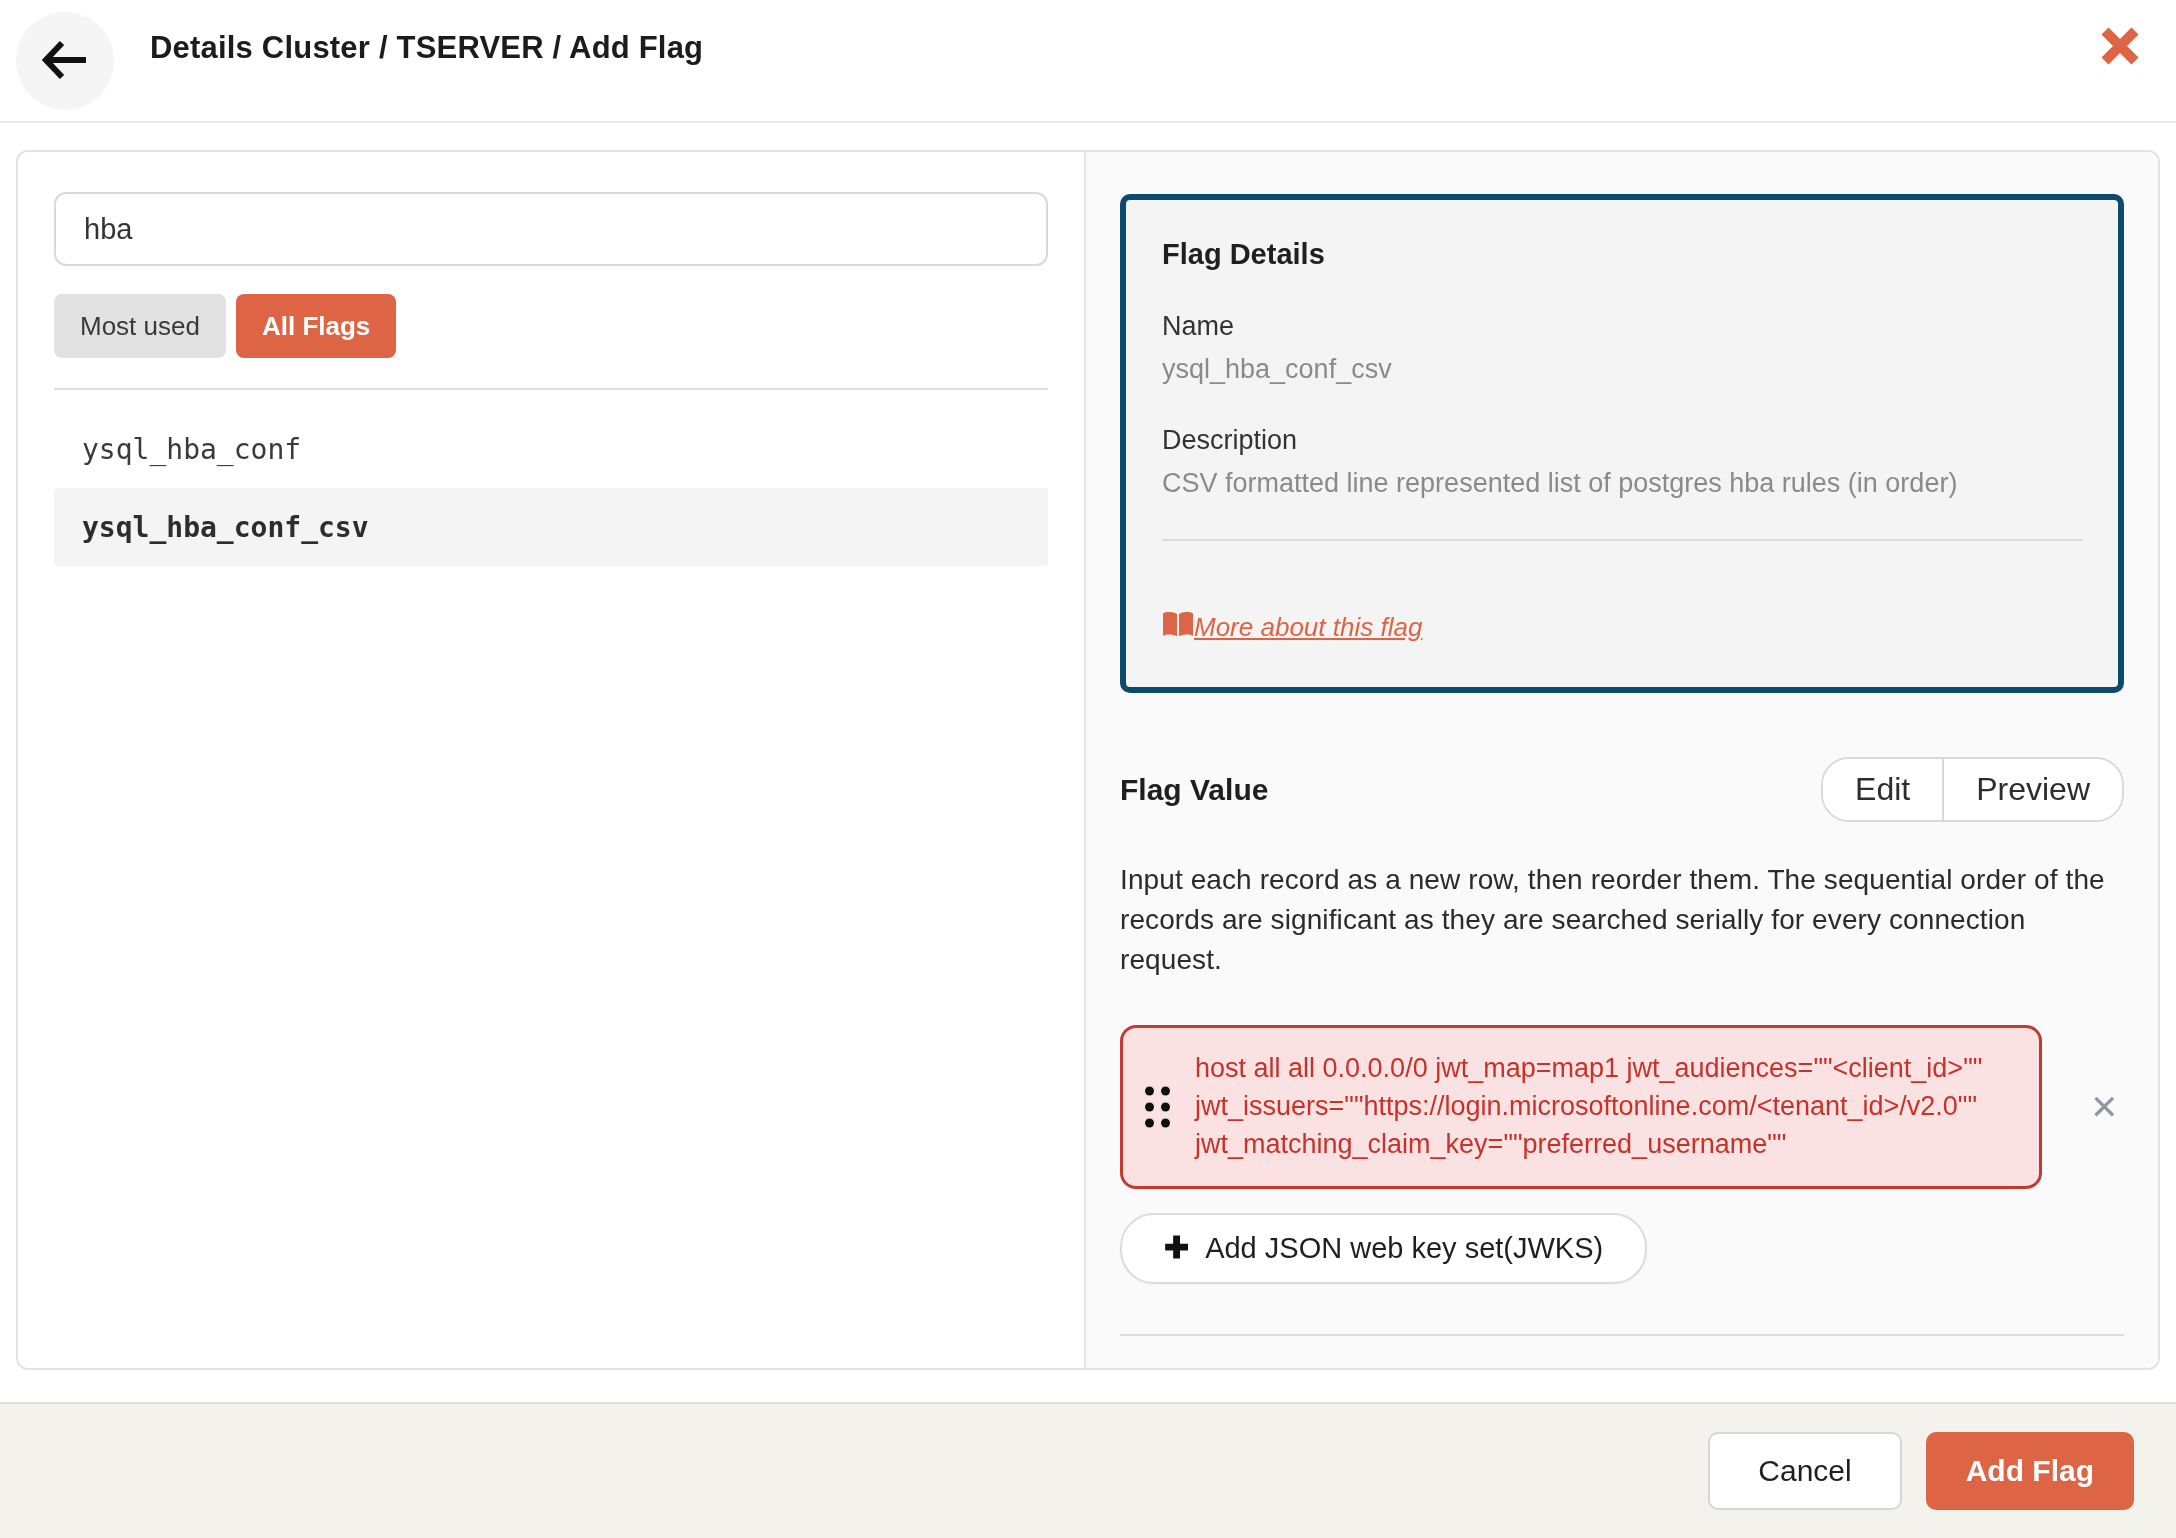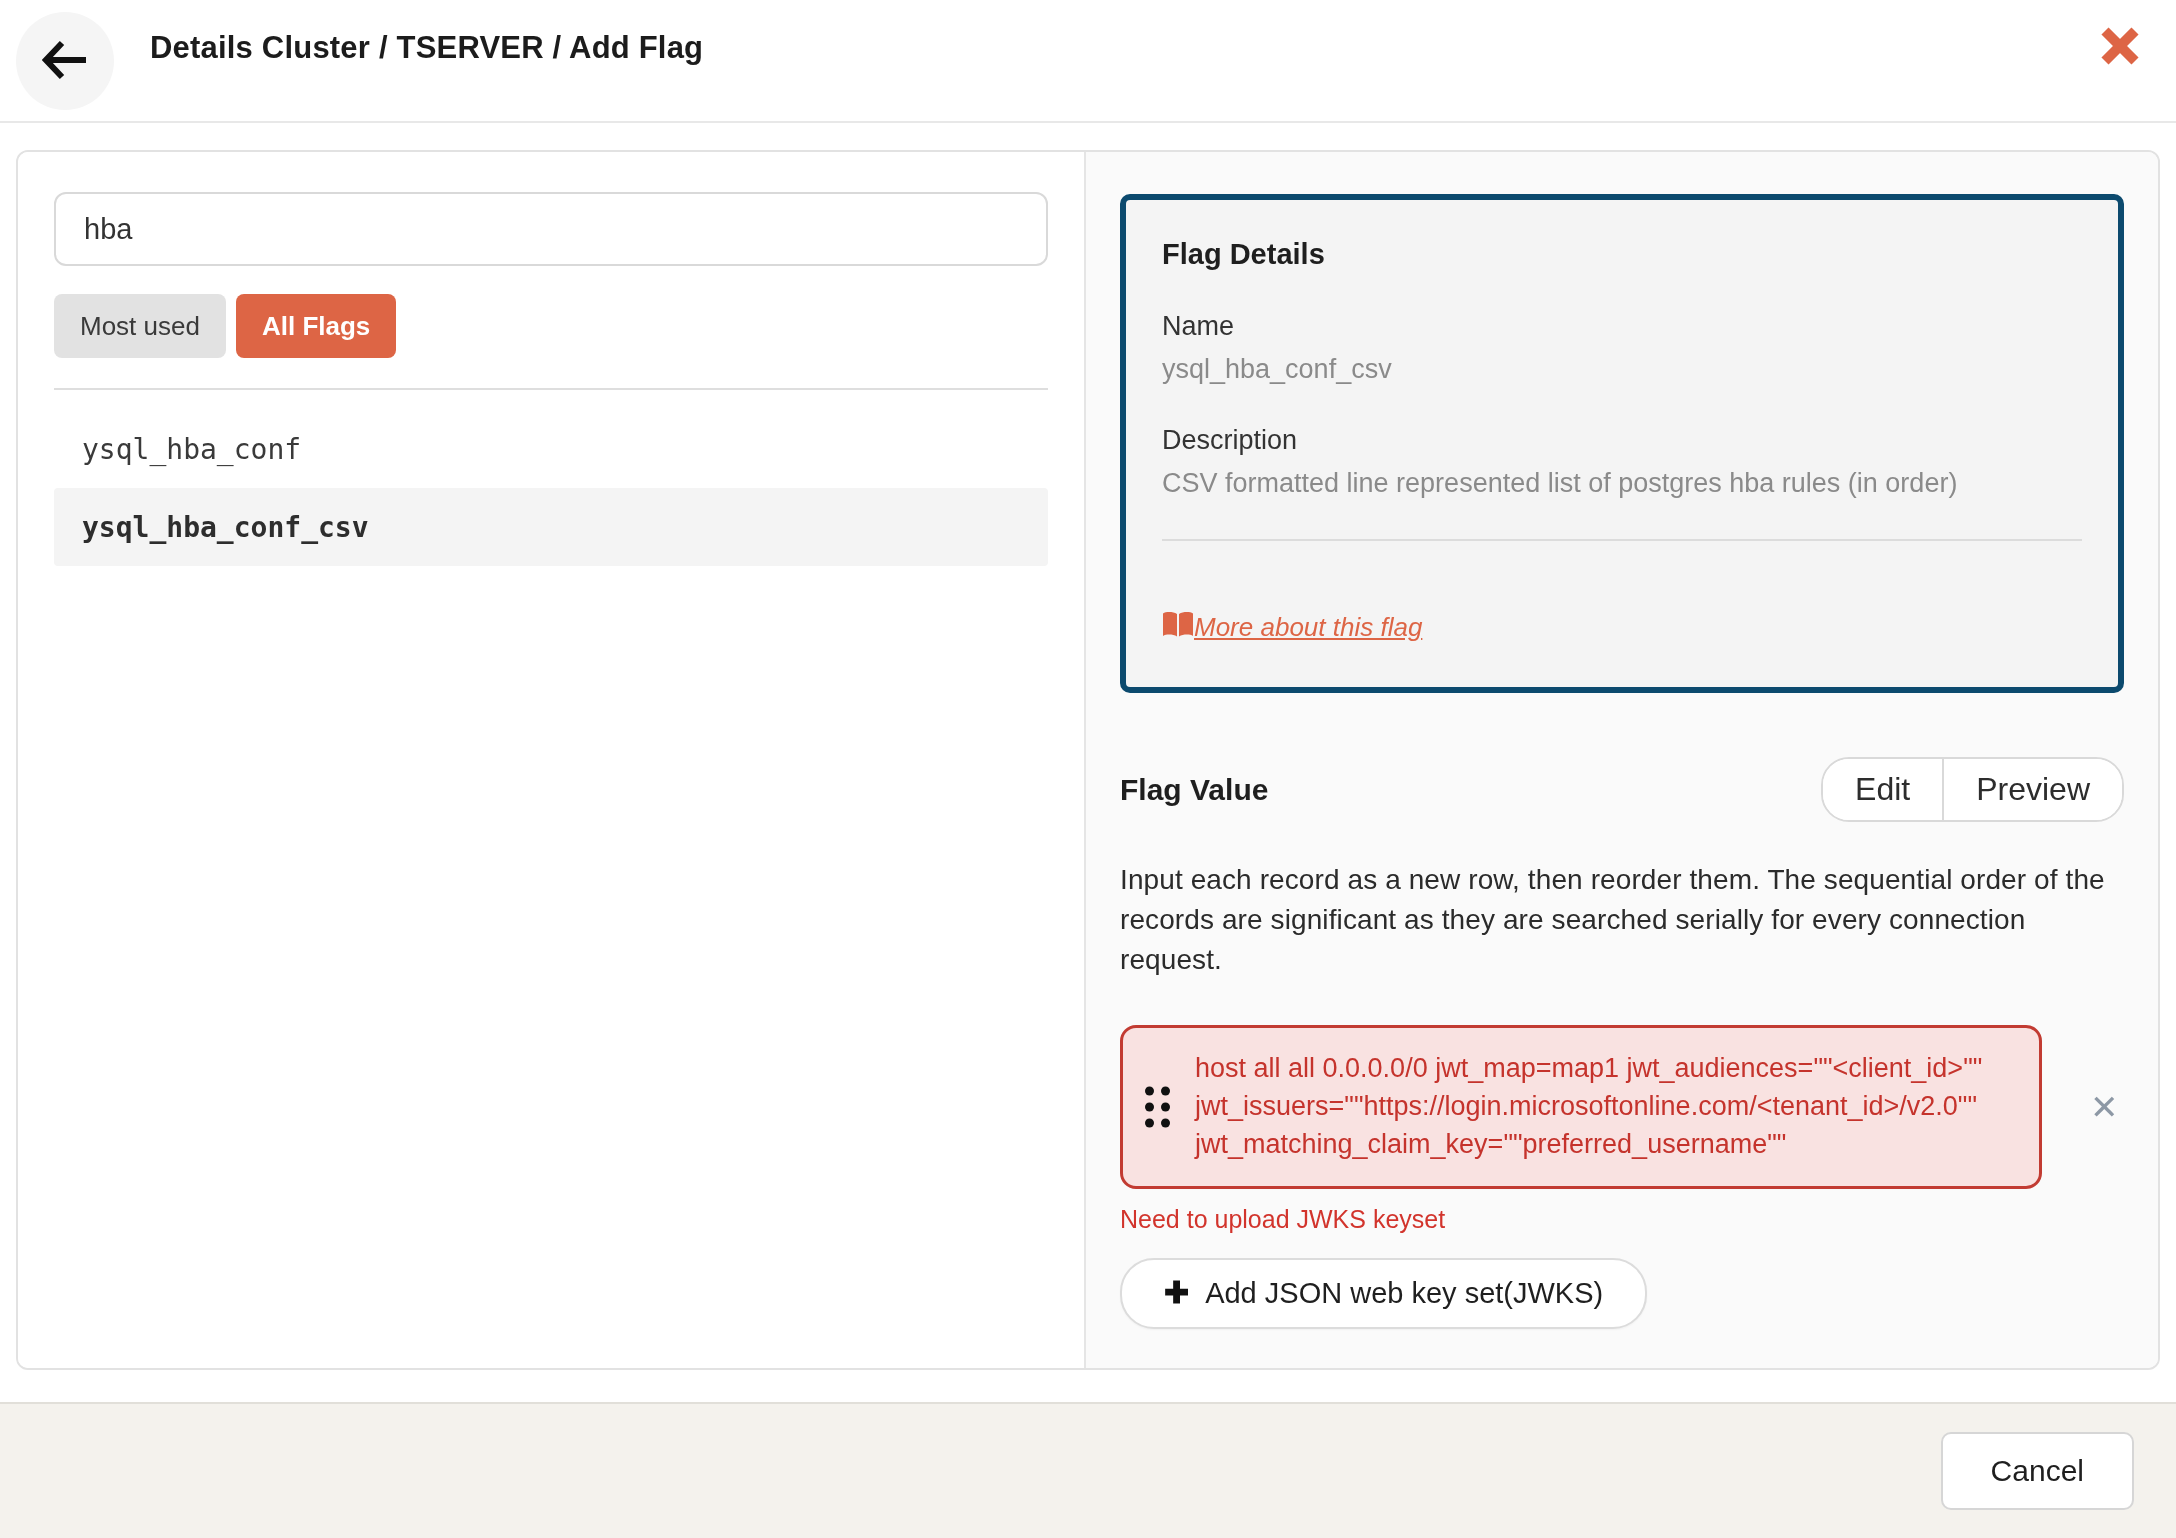--- a/index.html
+++ b/index.html
@@ -203,29 +203,29 @@
             <i></i>
             <i></i>
             <i></i>
             <i></i>
         </span>
         <div class="row-text">host all all 0.0.0.0/0 jwt_map=map1 jwt_audiences=""&lt;client_id&gt;"" jwt_issuers=""https://login.microsoftonline.com/&lt;tenant_id&gt;/v2.0"" jwt_matching_claim_key=""preferred_username""</div>
       </div>
       <button class="row-remove">✕</button>
     </div>
 
-    <div class="row-error">Need to upload JWKS keyset</div>
 
     <button class="jwks-btn">
       <span class="jwks-plus">✚</span>
       <span>Add JSON web key set(JWKS)</span>
     </button>
 
     <div class="value-divider"></div>
 
     
 
   </div>
 </div>
 
 <div class="modal-footer">
   <button class="cancel-btn">Cancel</button>
+  <button class="submit-btn">Add Flag</button>
 </div>
 
 </body></html>

